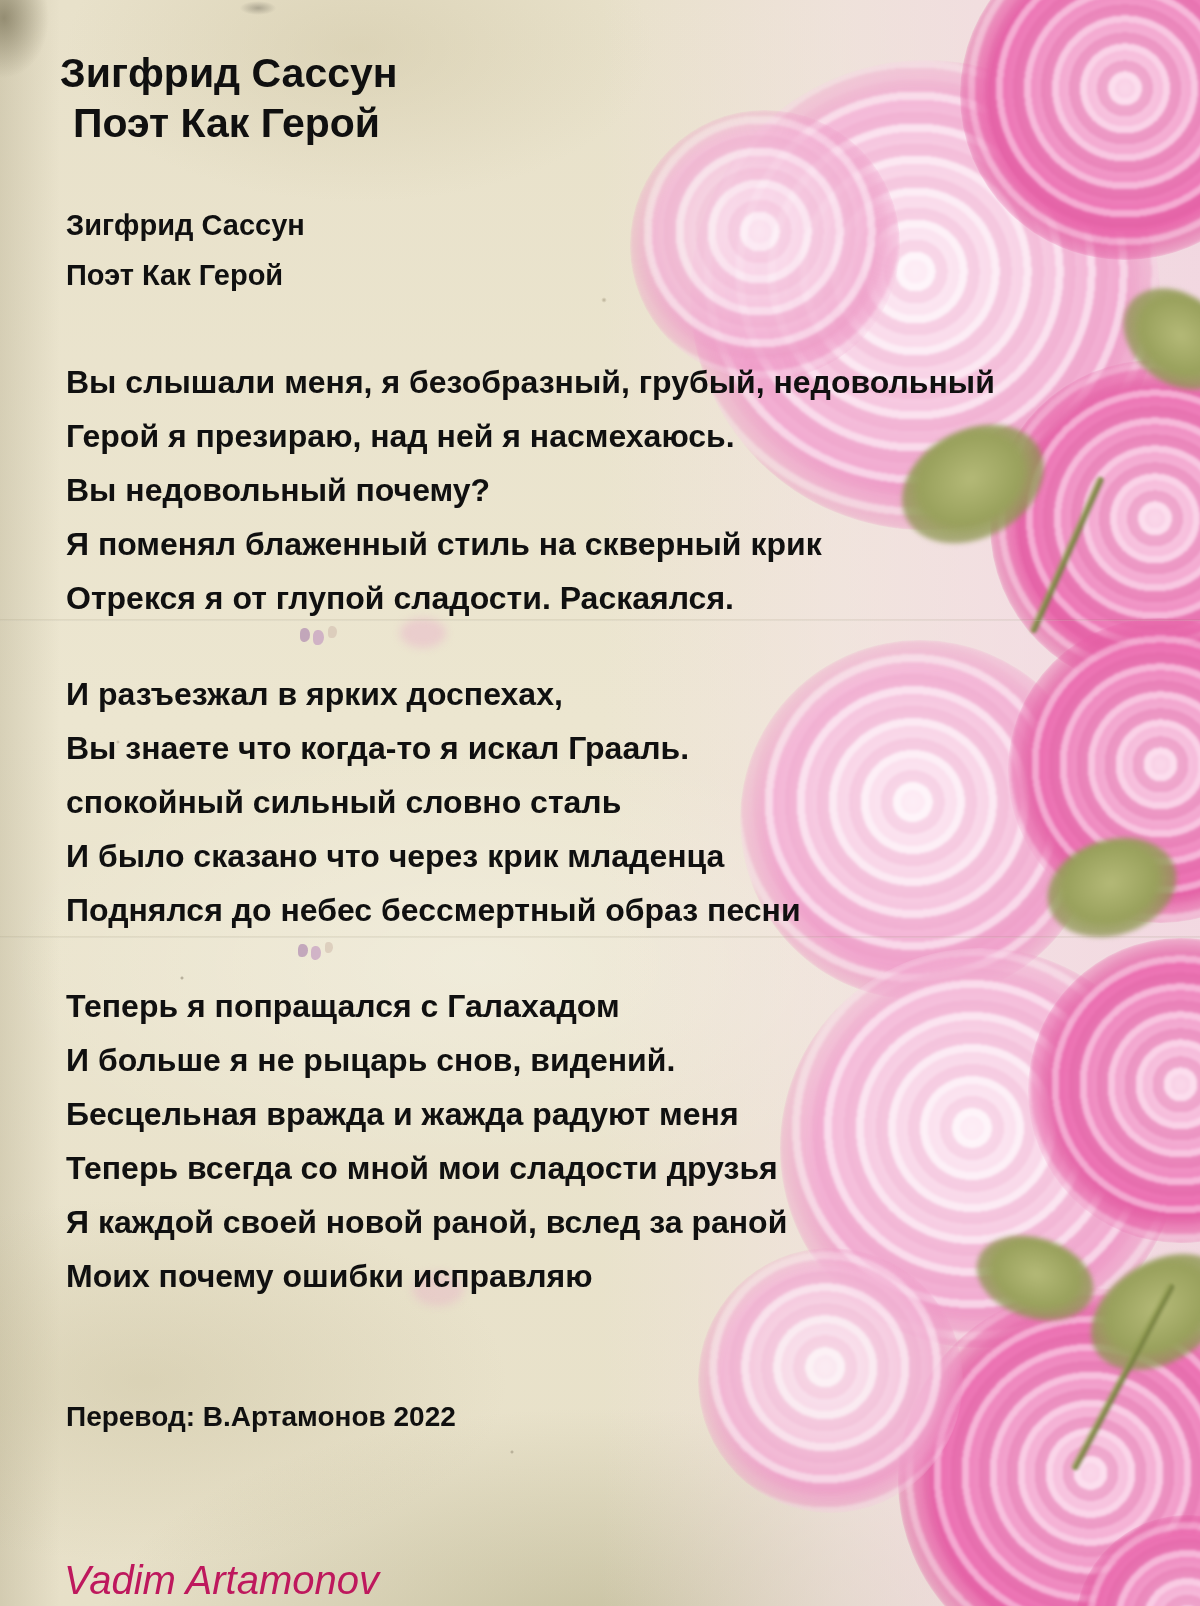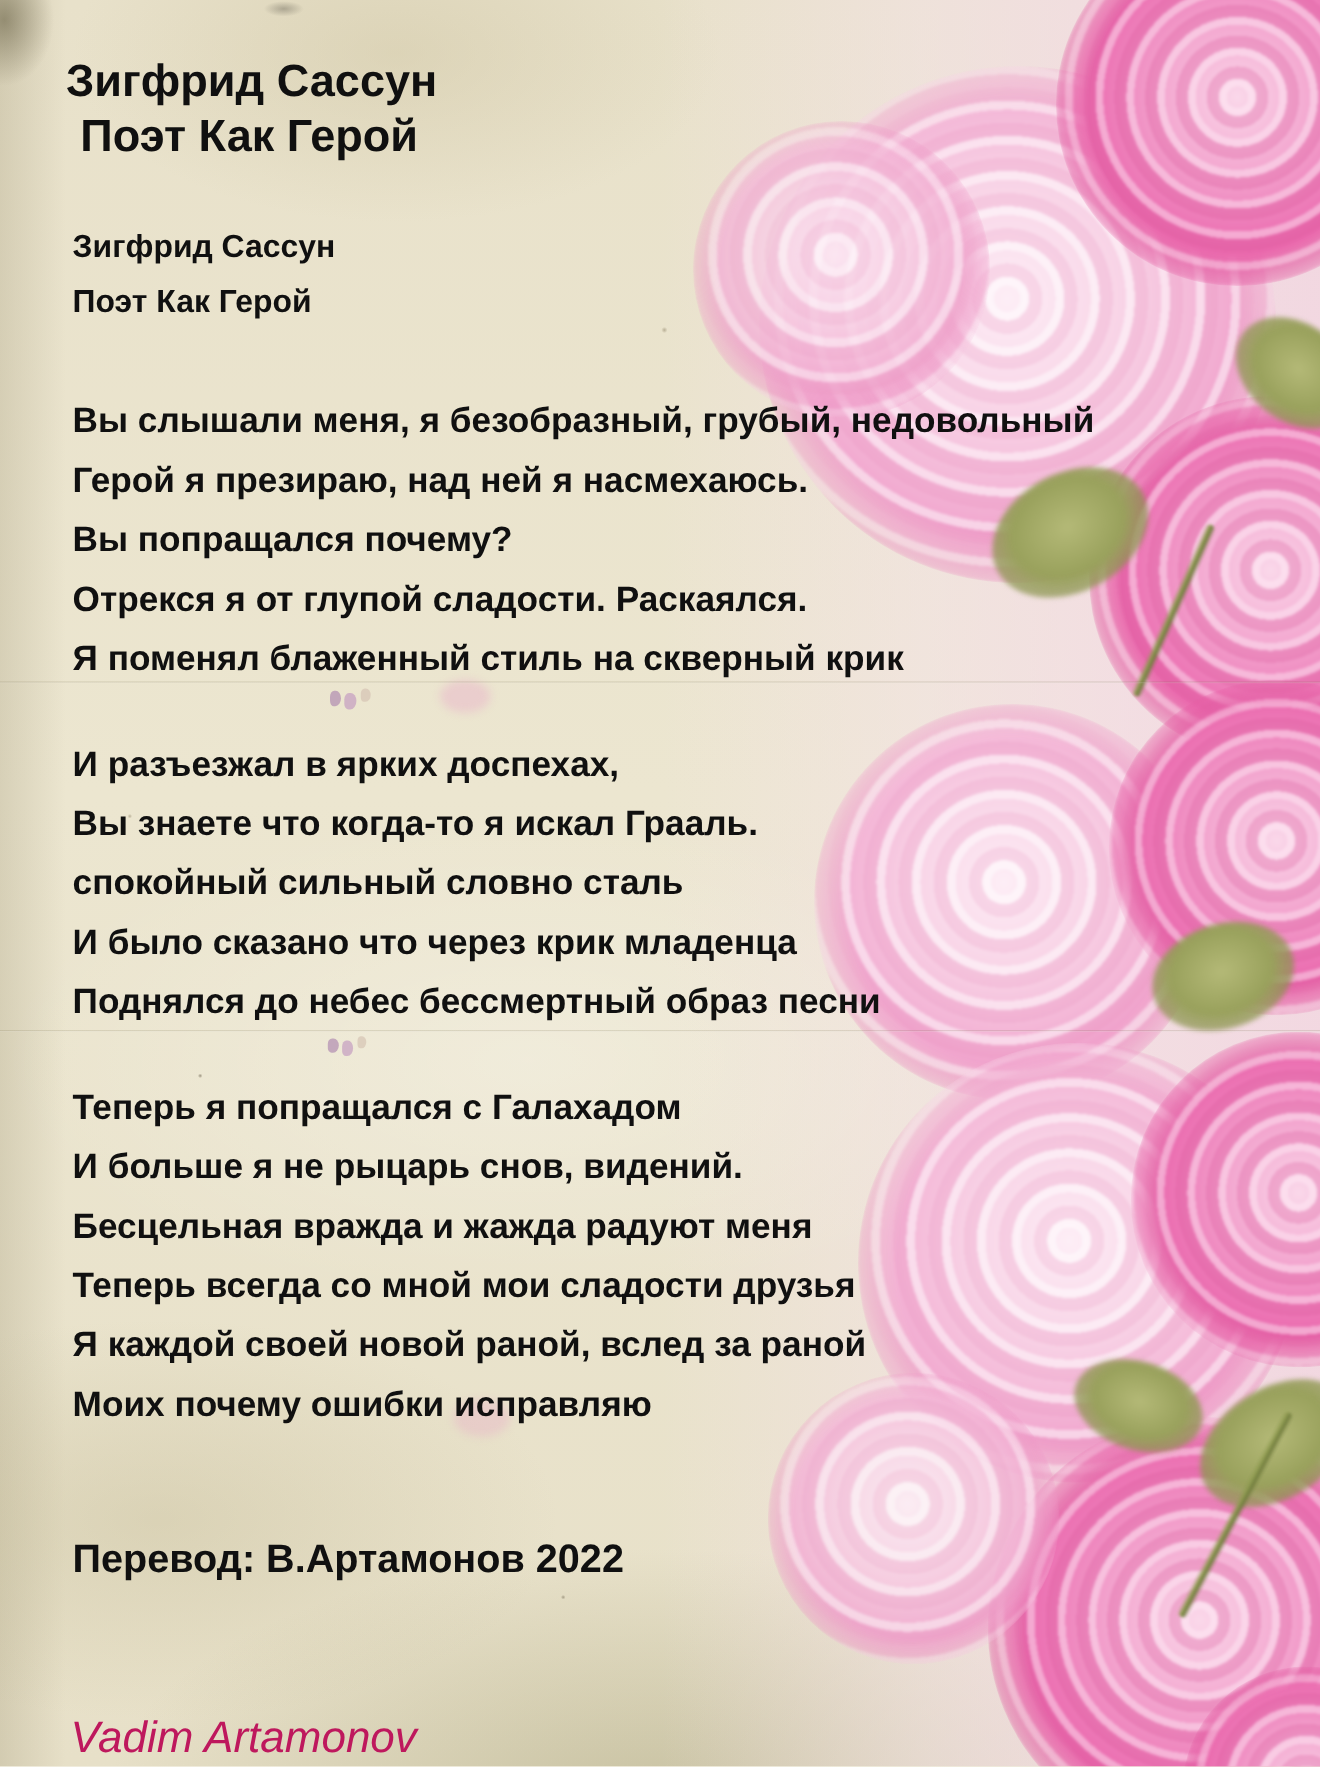--- a/index.html
+++ b/index.html
@@ -107,21 +107,21 @@
   .sm2{left:412px;top:1272px;width:52px;height:34px;background:rgba(233,160,200,.3);}
   
   .txt{position:absolute;z-index:5;white-space:nowrap;}
   .header{left:60px;top:48px;font-size:41px;font-weight:bold;line-height:50px;}
   .header .line:nth-child(2){margin-left:13px;}
   .byline{left:66px;top:200px;font-size:29px;font-weight:bold;line-height:50px;}
   .stanza{left:66px;font-size:32px;font-weight:bold;line-height:54px;}
   .stanza-1{top:355px;}
   .stanza-2{top:667px;}
   .stanza-3{top:979px;}
-  .credit{left:66px;top:1390px;font-size:36px;font-weight:bold;line-height:54px;}
+  .credit{left:66px;top:1390px;font-size:28px;font-weight:bold;line-height:54px;}
   .signature{left:64px;top:1552px;font-size:40px;font-style:italic;line-height:56px;color:#be185d;}
 </style>
 </head>
 <body>
 
 <div class="page">
 
   <div class="bg"></div>
   <div class="haze"></div>
 
@@ -163,23 +163,23 @@
     </div>
 
   <div class="txt byline">
       <div class="line">Зигфрид Сассун</div>
       <div class="line">Поэт Как Герой</div>
     </div>
 
   <div class="txt stanza stanza-1">
       <div class="line">Вы слышали меня, я безобразный, грубый, недовольный</div>
       <div class="line">Герой я презираю, над ней я насмехаюсь.</div>
-      <div class="line">Вы попращался почему?</div>
+      <div class="line">Вы недовольный почему?</div>
+      <div class="line">Я поменял блаженный стиль на скверный крик</div>
       <div class="line">Отрекся я от глупой сладости. Раскаялся.</div>
-      <div class="line">Я поменял блаженный стиль на скверный крик</div>
     </div>
 
   <div class="txt stanza stanza-2">
       <div class="line">И разъезжал в ярких доспехах,</div>
       <div class="line">Вы знаете что когда-то я искал Грааль.</div>
       <div class="line">спокойный сильный словно сталь</div>
       <div class="line">И было сказано что через крик младенца</div>
       <div class="line">Поднялся до небес бессмертный образ песни</div>
     </div>
 

